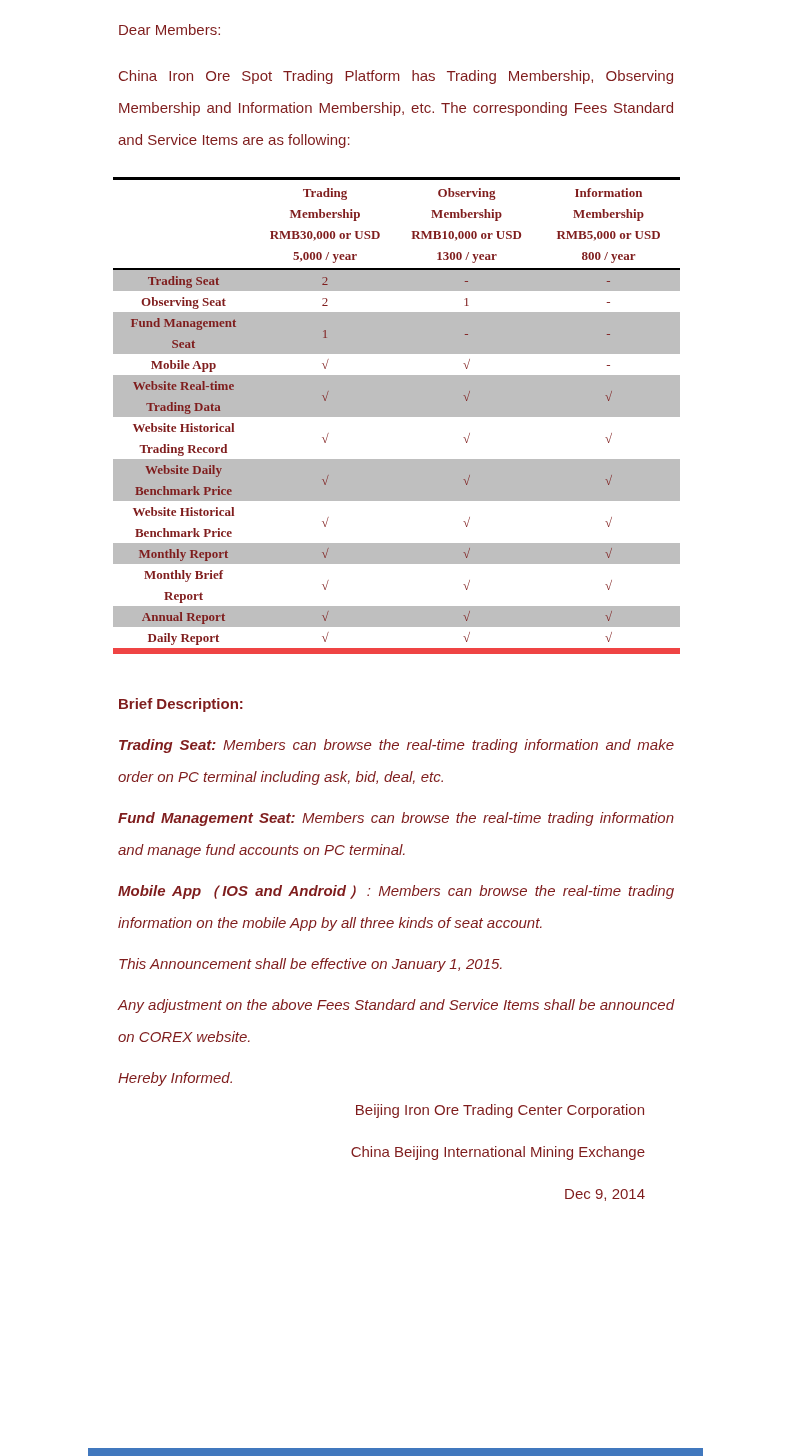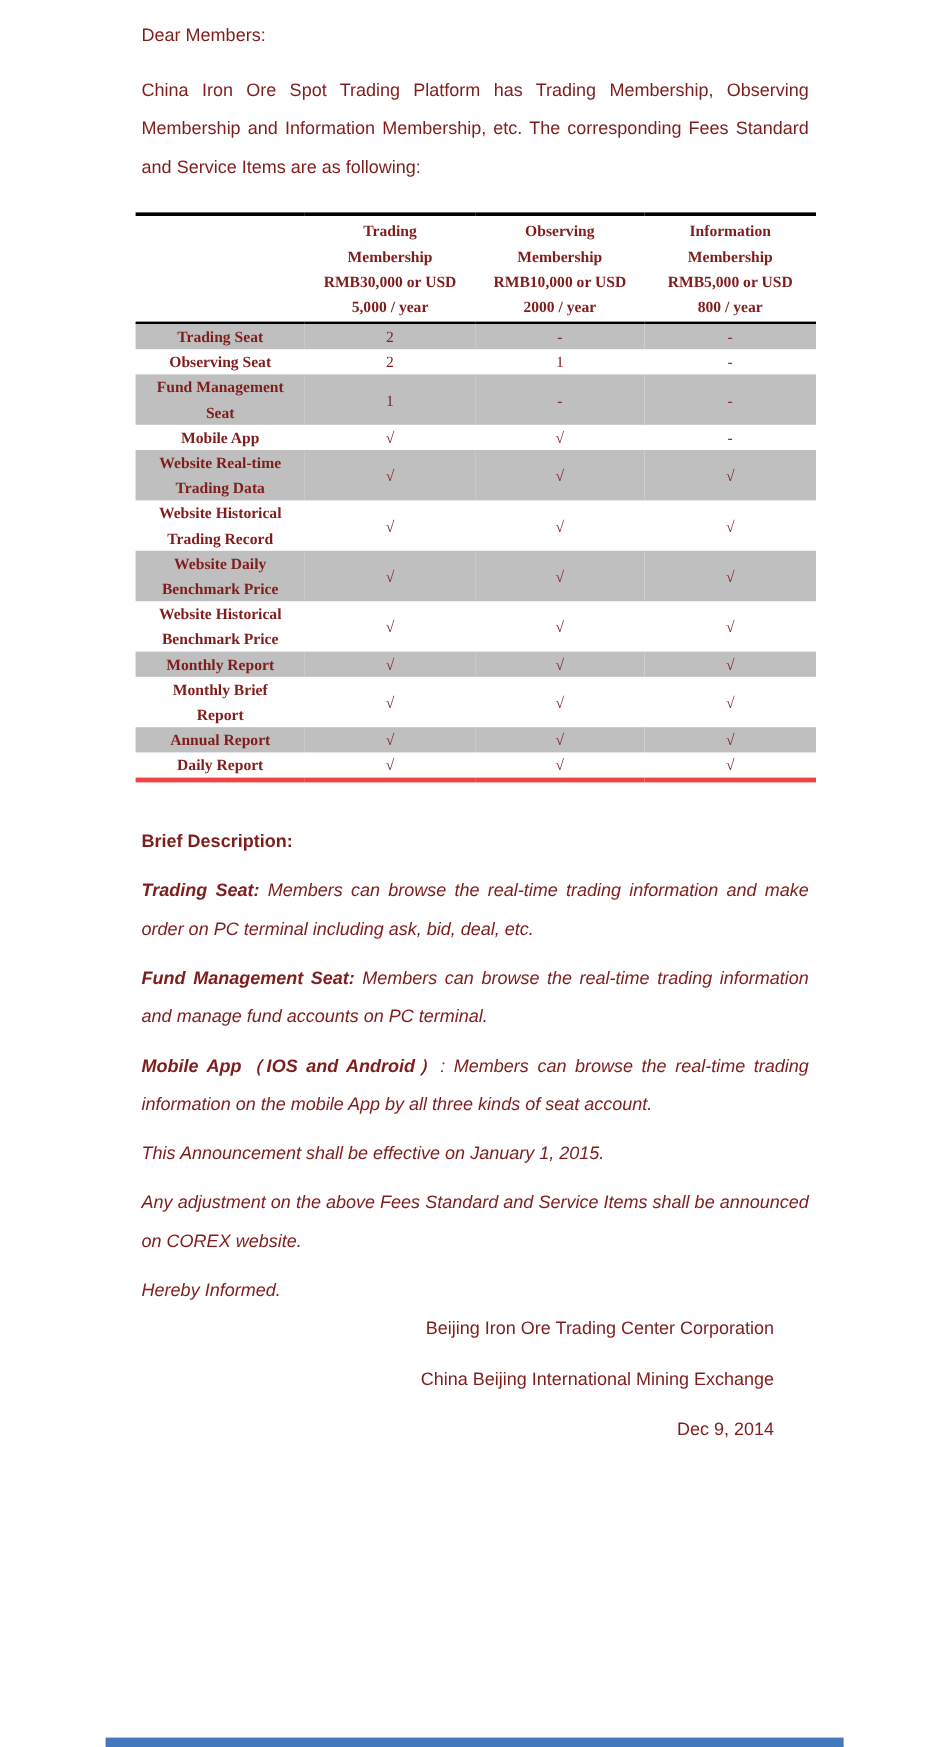--- a/index.html
+++ b/index.html
@@ -25,21 +25,21 @@
   
   table.fees{
     margin-left:-5px;
     margin-top:21px;
     width:567px;
     border-collapse:collapse;
     table-layout:fixed;
     font-family:"Liberation Serif",serif;
     font-size:13px;
     border-top:3px solid #000;
-    border-bottom:4px solid #ef4444;
+    border-bottom:6px solid #ef4444;
   }
   table.fees col.c0{width:141px;}
   table.fees col.c1{width:142px;}
   table.fees col.c2{width:141px;}
   table.fees col.c3{width:143px;}
   table.fees th{
     font-weight:bold;
     text-align:center;
     vertical-align:middle;
     white-space:pre-line;
@@ -94,21 +94,21 @@
       <thead>
         <tr>
           <th></th>
           <th>Trading
 Membership
 RMB30,000 or USD
 5,000 / year</th>
           <th>Observing
 Membership
 RMB10,000 or USD
-2000 / year</th>
+1300 / year</th>
           <th>Information
 Membership
 RMB5,000 or USD
 800 / year</th>
         </tr>
       </thead>
       <tbody>
         <tr class="shaded">
           <td class="rowlabel">Trading Seat</td>
           <td>2</td>

